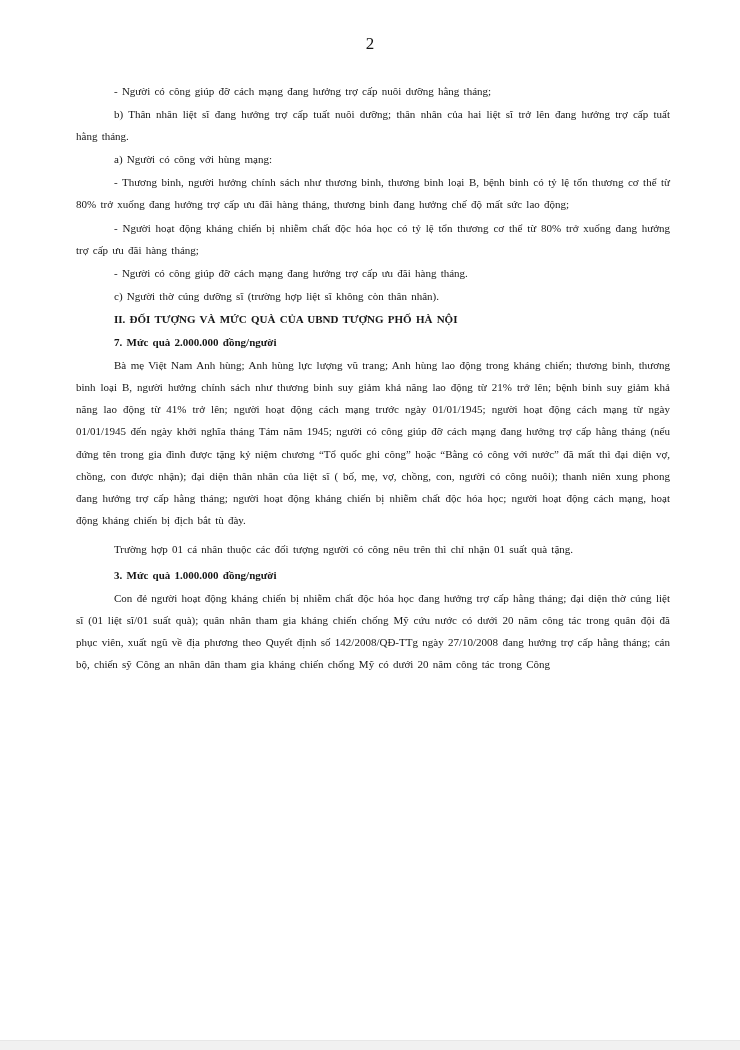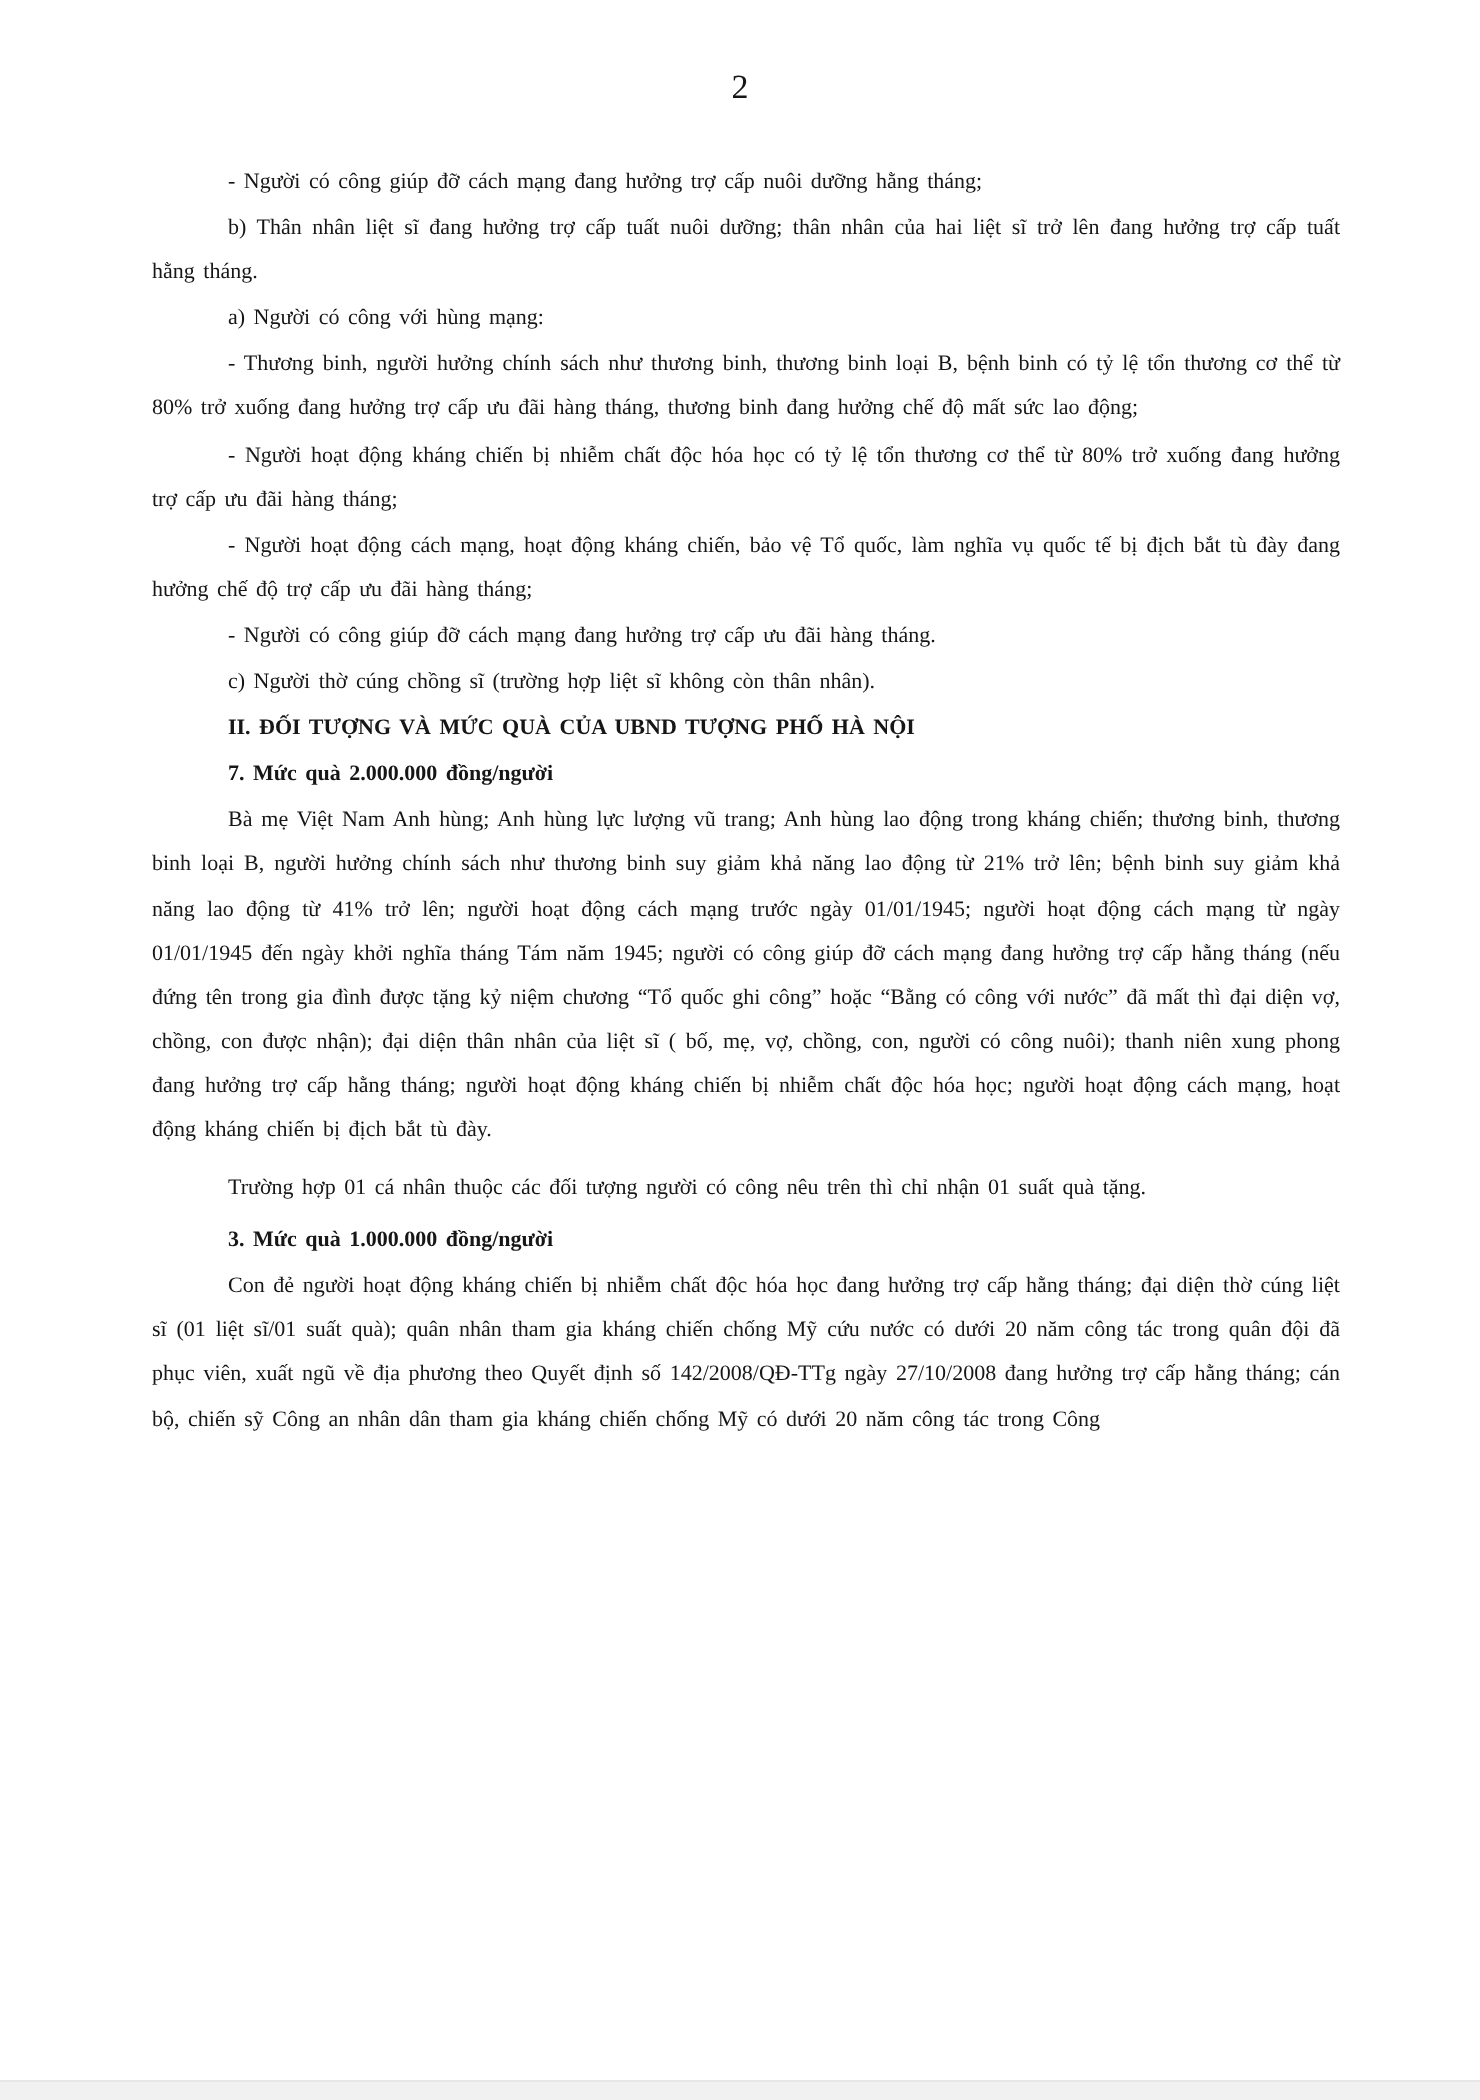--- a/index.html
+++ b/index.html
@@ -64,23 +64,22 @@
 <div class="page">
 
   <div class="page-number">2</div>
 
   <div class="content">
     <p>- Người có công giúp đỡ cách mạng đang hưởng trợ cấp nuôi dưỡng hằng tháng;</p>
     <p>b) Thân nhân liệt sĩ đang hưởng trợ cấp tuất nuôi dưỡng; thân nhân của hai liệt sĩ trở lên đang hưởng trợ cấp tuất hằng tháng.</p>
     <p>a) Người có công với hùng mạng:</p>
     <p>- Thương binh, người hưởng chính sách như thương binh, thương binh loại B, bệnh binh có tỷ lệ tổn thương cơ thể từ 80% trở xuống đang hưởng trợ cấp ưu đãi hàng tháng, thương binh đang hưởng chế độ mất sức lao động;</p>
     <p>- Người hoạt động kháng chiến bị nhiễm chất độc hóa học có tỷ lệ tổn thương cơ thể từ 80% trở xuống đang hưởng trợ cấp ưu đãi hàng tháng;</p>
-    <p>- Người hoạt động cách mạng, hoạt động kháng chiến, bảo vệ Tổ quốc, làm nghĩa vụ quốc tế bị địch bắt tù đày đang hưởng chế độ trợ cấp ưu đãi hàng tháng;</p>
     <p>- Người có công giúp đỡ cách mạng đang hưởng trợ cấp ưu đãi hàng tháng.</p>
-    <p>c) Người thờ cúng chồng sĩ (trường hợp liệt sĩ không còn thân nhân).</p>
+    <p>c) Người thờ cúng dưỡng sĩ (trường hợp liệt sĩ không còn thân nhân).</p>
     <p class="bold">II. ĐỐI TƯỢNG VÀ MỨC QUÀ CỦA UBND TƯỢNG PHỐ HÀ NỘI</p>
     <p class="bold">7. Mức quà 2.000.000 đồng/người</p>
     <p>Bà mẹ Việt Nam Anh hùng; Anh hùng lực lượng vũ trang; Anh hùng lao động trong kháng chiến; thương binh, thương binh loại B, người hưởng chính sách như thương binh suy giảm khả năng lao động từ 21% trở lên; bệnh binh suy giảm khả năng lao động từ 41% trở lên; người hoạt động cách mạng trước ngày 01/01/1945; người hoạt động cách mạng từ ngày 01/01/1945 đến ngày khởi nghĩa tháng Tám năm 1945; người có công giúp đỡ cách mạng đang hưởng trợ cấp hằng tháng (nếu đứng tên trong gia đình được tặng kỷ niệm chương “Tổ quốc ghi công” hoặc “Bằng có công với nước” đã mất thì đại diện vợ, chồng, con được nhận); đại diện thân nhân của liệt sĩ ( bố, mẹ, vợ, chồng, con, người có công nuôi); thanh niên xung phong đang hưởng trợ cấp hằng tháng; người hoạt động kháng chiến bị nhiễm chất độc hóa học; người hoạt động cách mạng, hoạt động kháng chiến bị địch bắt tù đày.</p>
     <p class="gap-top">Trường hợp 01 cá nhân thuộc các đối tượng người có công nêu trên thì chỉ nhận 01 suất quà tặng.</p>
     <p class="bold gap-top-sm">3. Mức quà 1.000.000 đồng/người</p>
     <p>Con đẻ người hoạt động kháng chiến bị nhiễm chất độc hóa học đang hưởng trợ cấp hằng tháng; đại diện thờ cúng liệt sĩ (01 liệt sĩ/01 suất quà); quân nhân tham gia kháng chiến chống Mỹ cứu nước có dưới 20 năm công tác trong quân đội đã phục viên, xuất ngũ về địa phương theo Quyết định số 142/2008/QĐ-TTg ngày 27/10/2008 đang hưởng trợ cấp hằng tháng; cán bộ, chiến sỹ Công an nhân dân tham gia kháng chiến chống Mỹ có dưới 20 năm công tác trong Công</p>
   </div>
 
   <div class="bottom-bar"></div>
 

